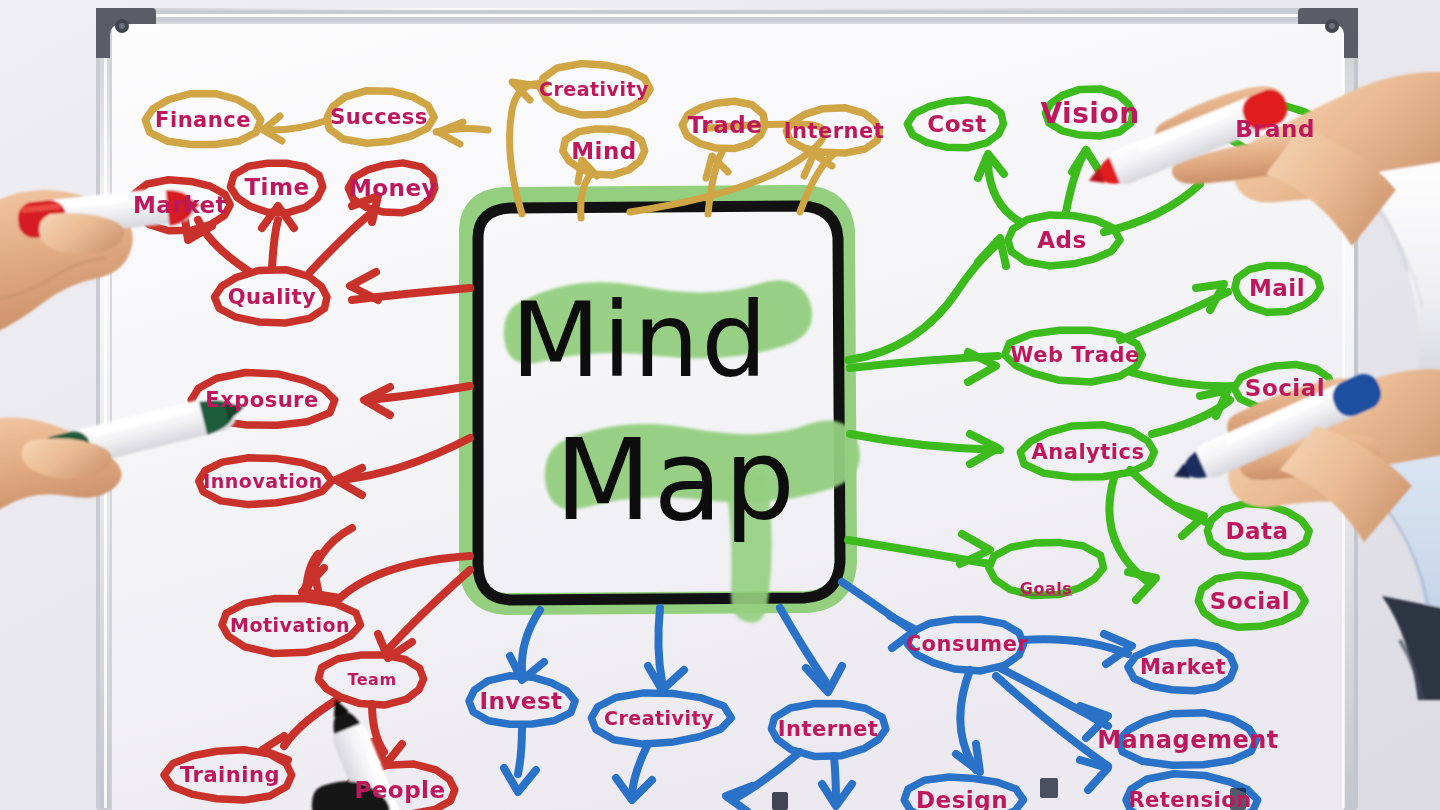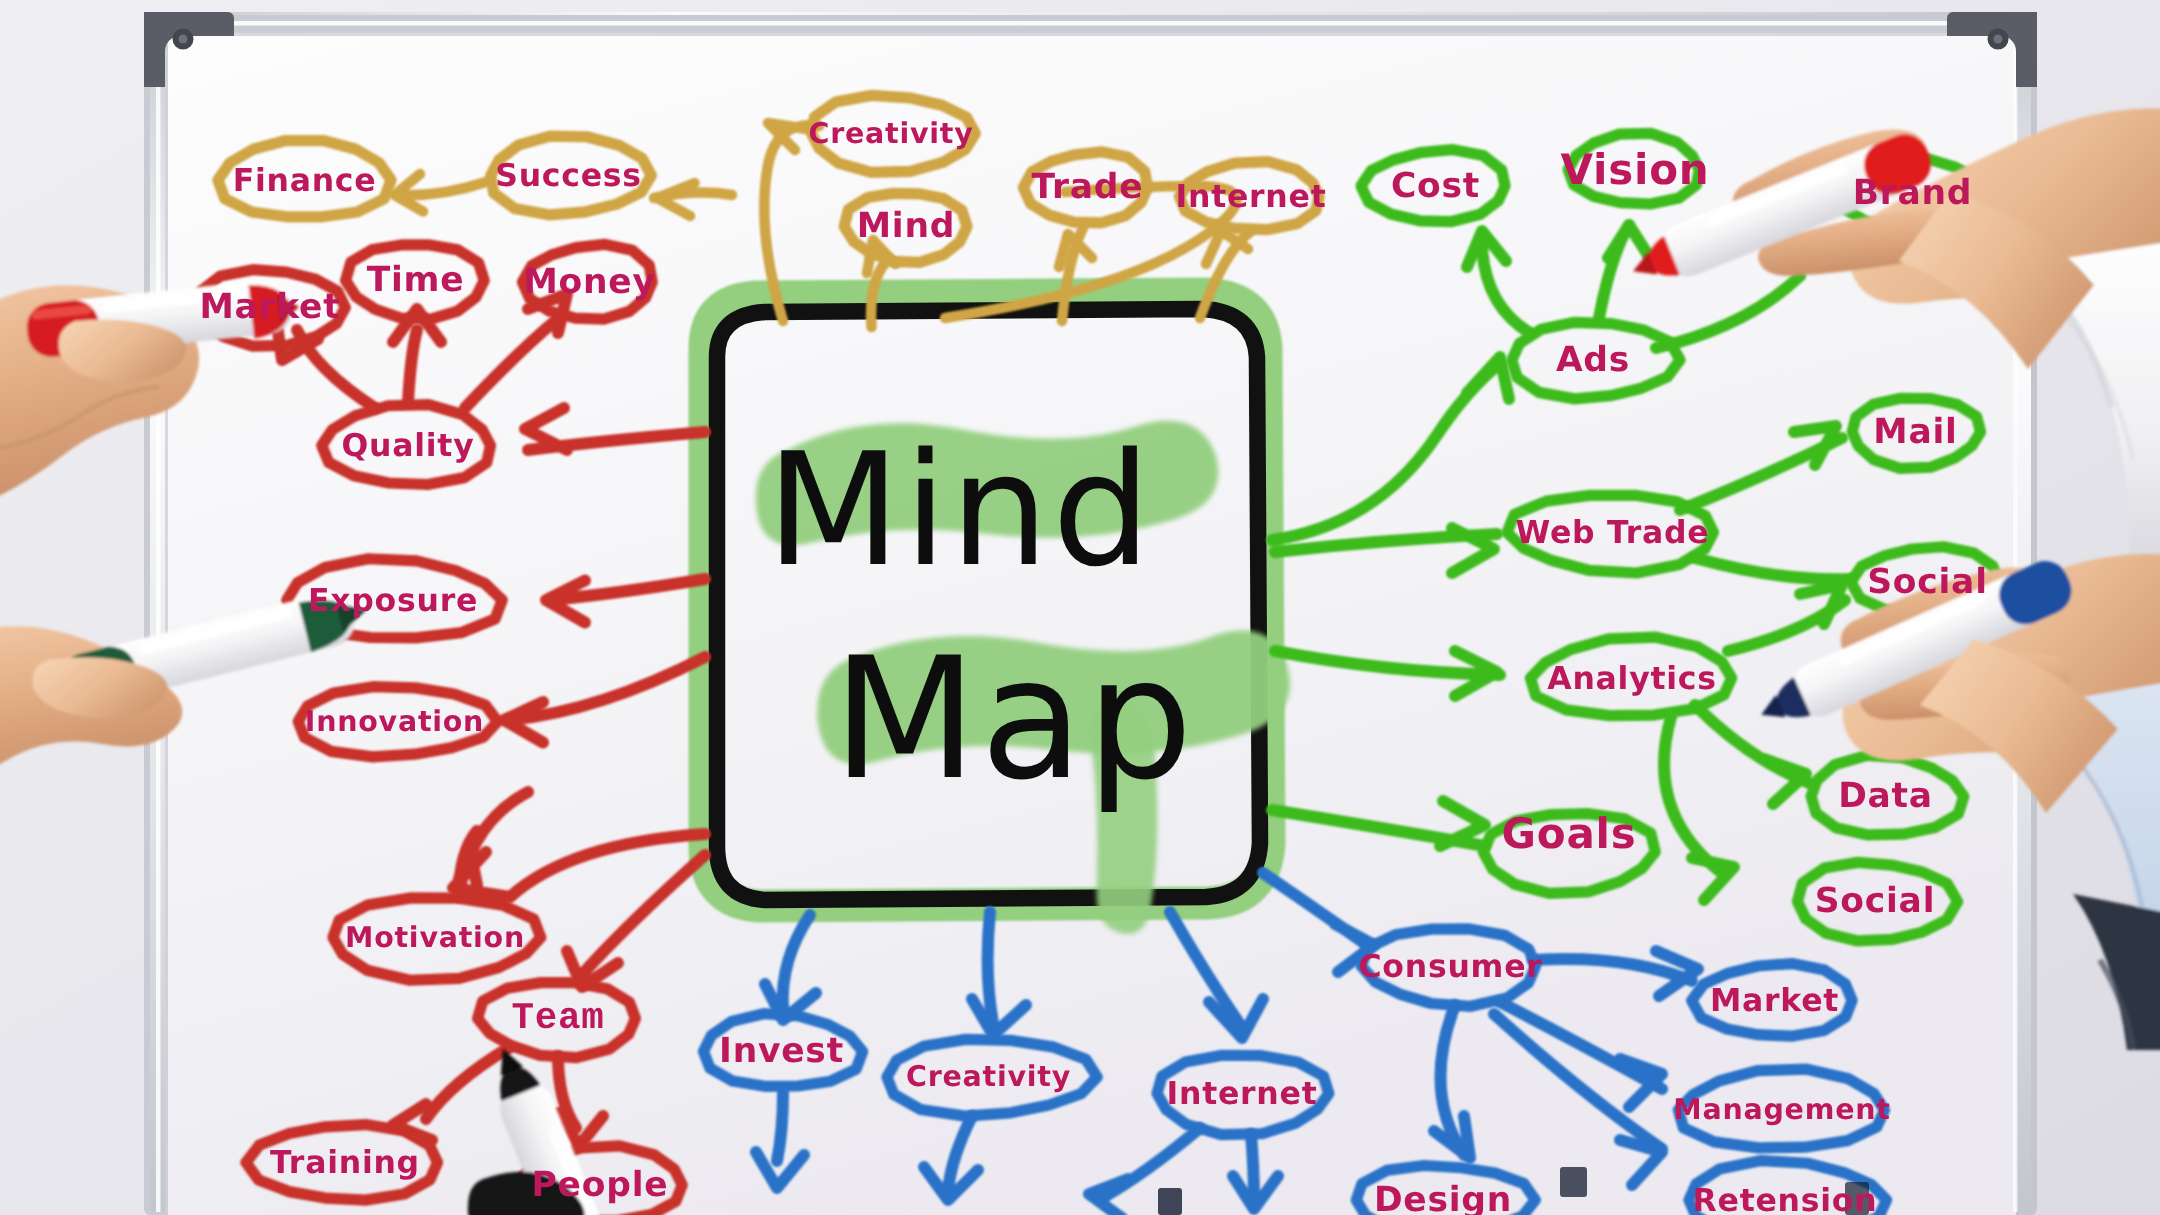--- a/index.html
+++ b/index.html
@@ -399,40 +399,40 @@
       <div class="node-label" style="left: 604px; top: 151px; font-size: 23px;">Mind</div>
       <div class="node-label" style="left: 725px; top: 125px; font-size: 23px;">Trade</div>
       <div class="node-label" style="left: 834px; top: 131px; font-size: 21px;">Internet</div>
       <div class="node-label" style="left: 180px; top: 205px; font-size: 23px;">Market</div>
       <div class="node-label" style="left: 277px; top: 187px; font-size: 23px;">Time</div>
       <div class="node-label" style="left: 393px; top: 188px; font-size: 23px;">Money</div>
       <div class="node-label" style="left: 272px; top: 297px; font-size: 21px;">Quality</div>
       <div class="node-label" style="left: 262px; top: 400px; font-size: 21px;">Exposure</div>
       <div class="node-label" style="left: 263px; top: 481px; font-size: 19px;">Innovation</div>
       <div class="node-label" style="left: 290px; top: 625px; font-size: 19px;">Motivation</div>
-      <div class="node-label" style="left: 372px; top: 679px; font-size: 25px; font-family: Liberation Mono, monospace;">Team</div>
+      <div class="node-label" style="left: 372px; top: 679px; font-size: 16px;">Team</div>
       <div class="node-label" style="left: 230px; top: 775px; font-size: 21px;">Training</div>
       <div class="node-label" style="left: 400px; top: 790px; font-size: 23px;">People</div>
       <div class="node-label" style="left: 957px; top: 124px; font-size: 23px;">Cost</div>
       <div class="node-label" style="left: 1090px; top: 113px; font-size: 28px;">Vision</div>
       <div class="node-label" style="left: 1275px; top: 129px; font-size: 23px;">Brand</div>
       <div class="node-label" style="left: 1062px; top: 240px; font-size: 23px;">Ads</div>
       <div class="node-label" style="left: 1277px; top: 288px; font-size: 23px;">Mail</div>
       <div class="node-label" style="left: 1075px; top: 355px; font-size: 21px;">Web Trade</div>
       <div class="node-label" style="left: 1285px; top: 388px; font-size: 23px;">Social</div>
       <div class="node-label" style="left: 1088px; top: 452px; font-size: 21px;">Analytics</div>
       <div class="node-label" style="left: 1257px; top: 531px; font-size: 23px;">Data</div>
       <div class="node-label" style="left: 1250px; top: 601px; font-size: 23px;">Social</div>
-      <div class="node-label" style="left: 1046px; top: 556px; font-size: 28px;">Goals</div>
+      <div class="node-label" style="left: 1046px; top: 588px; font-size: 16px; text-decoration: underline;">Goals</div>
       <div class="node-label" style="left: 521px; top: 701px; font-size: 23px;">Invest</div>
       <div class="node-label" style="left: 659px; top: 718px; font-size: 19px;">Creativity</div>
       <div class="node-label" style="left: 828px; top: 729px; font-size: 21px;">Internet</div>
       <div class="node-label" style="left: 967px; top: 644px; font-size: 21px;">Consumer</div>
       <div class="node-label" style="left: 1183px; top: 667px; font-size: 21px;">Market</div>
-      <div class="node-label" style="left: 1188px; top: 740px; font-size: 19px;">Management</div>
+      <div class="node-label" style="left: 1188px; top: 740px; font-size: 24px;">Management</div>
       <div class="node-label" style="left: 1190px; top: 800px; font-size: 21px;">Retension</div>
       <div class="node-label" style="left: 962px; top: 800px; font-size: 23px;">Design</div>
     </div>
 
 <div class="center-word" style="left:640px;top:340px;font-size:104px;">Mind</div>
 <div class="center-word" style="left:676px;top:480px;font-size:112px;">Map</div>
 
 </div>
 
 </body></html>

